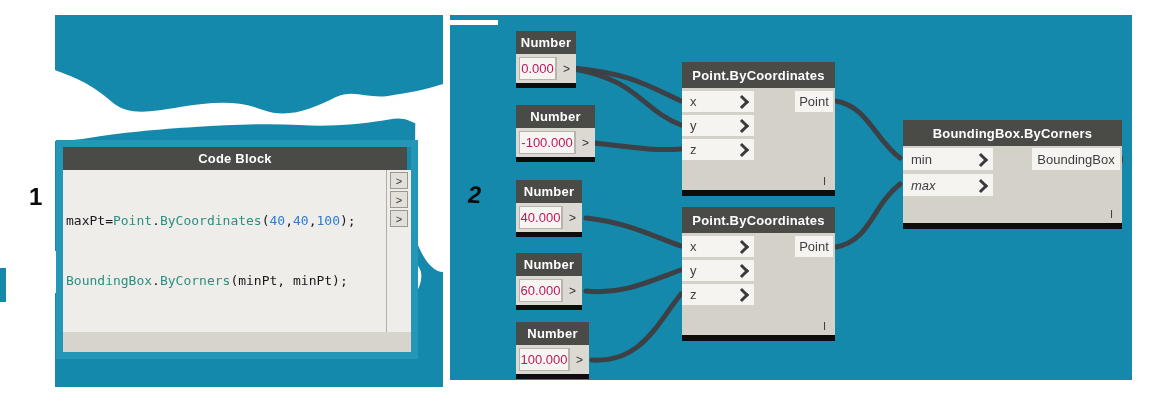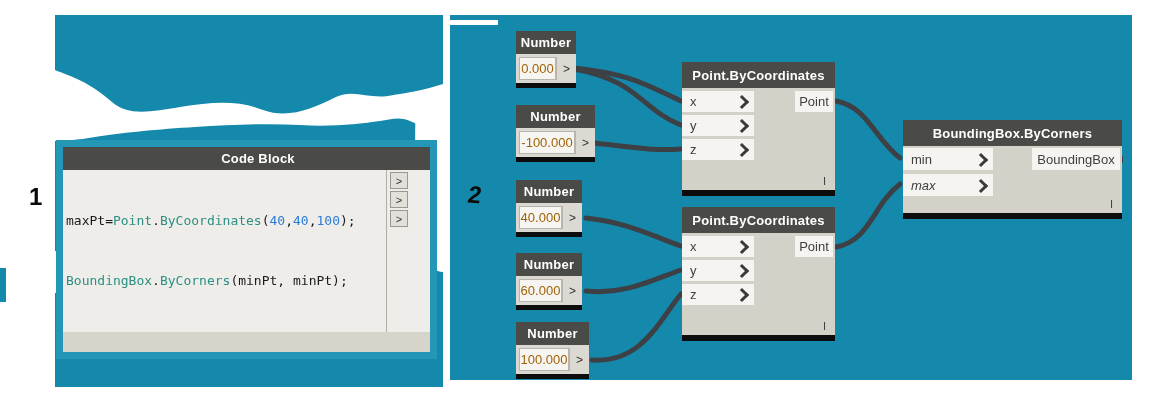--- a/index.html
+++ b/index.html
@@ -16,26 +16,26 @@
           justify-content:space-between;padding:0 7px 0 8px;box-sizing:border-box;
           color:#3f3f3f;font-size:13px;}
   .out-box{position:absolute;background:#f5f4f1;display:flex;align-items:center;
            justify-content:center;color:#3f3f3f;font-size:13px;box-sizing:border-box;}
   .chev{display:inline-block;width:7px;height:7px;border-top:3px solid #3a3a3c;
         border-right:3px solid #3a3a3c;transform:rotate(45deg);margin-top:1px;}
   .lacing{position:absolute;right:9px;bottom:3px;font-size:11px;color:#3f3f3f;}
   .num-header{height:23px;}
   .num-body{height:29px;background:#dcd9d3;display:flex;align-items:stretch;}
   .num-value{flex:1;margin:3px 0 3px 3px;background:#f6f5f2;border:1px solid #b7b4ae;
-             display:flex;align-items:center;justify-content:center;font-size:13px;color:#a16207;}
+             display:flex;align-items:center;justify-content:center;font-size:13px;color:#be185d;}
   .num-port{width:19px;display:flex;align-items:center;justify-content:center;
             font-size:12px;color:#333;border-left:1px solid #b7b4ae;margin:3px 0;}
   
   .cb-wrap{position:absolute;left:56px;top:140px;z-index:2;border:7px solid #2497b6;}
-  .cb-header{height:23px;padding-left:23px;}
+  .cb-header{height:23px;}
   .cb-row{display:flex;background:#eeedea;}
   .cb-code{width:320px;padding:1px 0 1px 3px;font-family:"DejaVu Sans Mono",monospace;
            font-size:13px;line-height:20px;white-space:pre;}
   .cb-ports{width:24px;border-left:1px solid #b0ada6;display:flex;flex-direction:column;
             align-items:center;padding-top:1px;}
   .cb-port{width:18px;height:17px;margin:1px 0;background:#e3e0d9;border:1px solid #9a9890;
            display:flex;align-items:center;justify-content:center;font-size:11px;color:#333;
            box-sizing:border-box;}
   .cb-footer{height:20px;background:#d7d4cc;}
   .tok-plain{color:#1a1a1a;} .tok-type{color:#2b8f82;} .tok-num{color:#2d7cd9;}
@@ -184,21 +184,21 @@
         <span class="chev"></span>
       </div>
       <div class="out-box" style="top:3px;right:2px;width:38px;height:21px;">Point</div>
       <div class="lacing">I</div>
     </div>
     <div class="black-bar"></div>
   </div>
 
   <div class="node" style="left:903px;top:120px;width:219px;">
     <div class="node-header" style="height:26px;">BoundingBox.ByCorners</div>
-    <div class="node-body" style="height:67px;">
+    <div class="node-body" style="height:77px;">
       <div class="in-row" style="top:2px;width:90px;height:22px;">
         <span>min</span>
         <span class="chev"></span>
       </div>
       <div class="in-row" style="top:28px;width:90px;height:22px;font-style:italic;">
         <span>max</span>
         <span class="chev"></span>
       </div>
       <div class="out-box" style="top:2px;right:2px;width:88px;height:22px;">BoundingBox</div>
       <div class="lacing">I</div>

